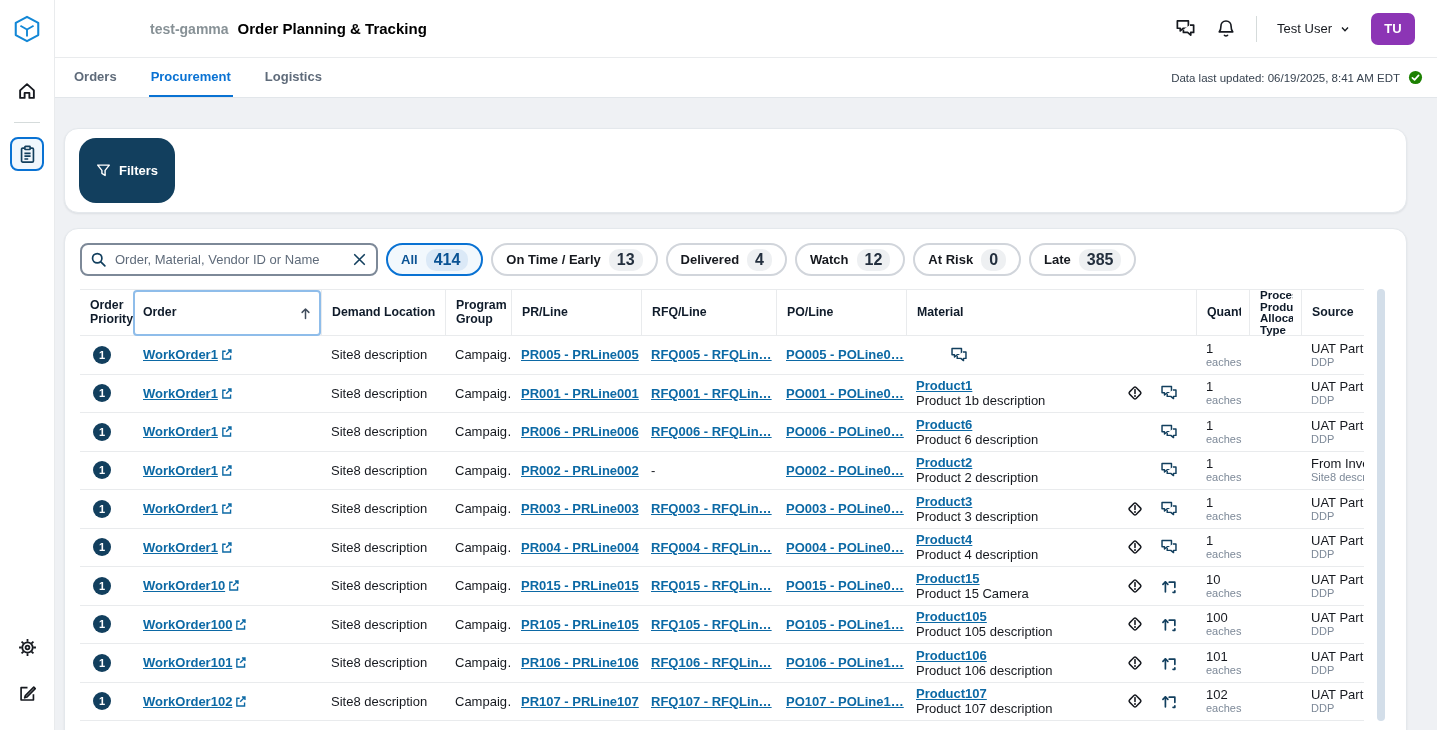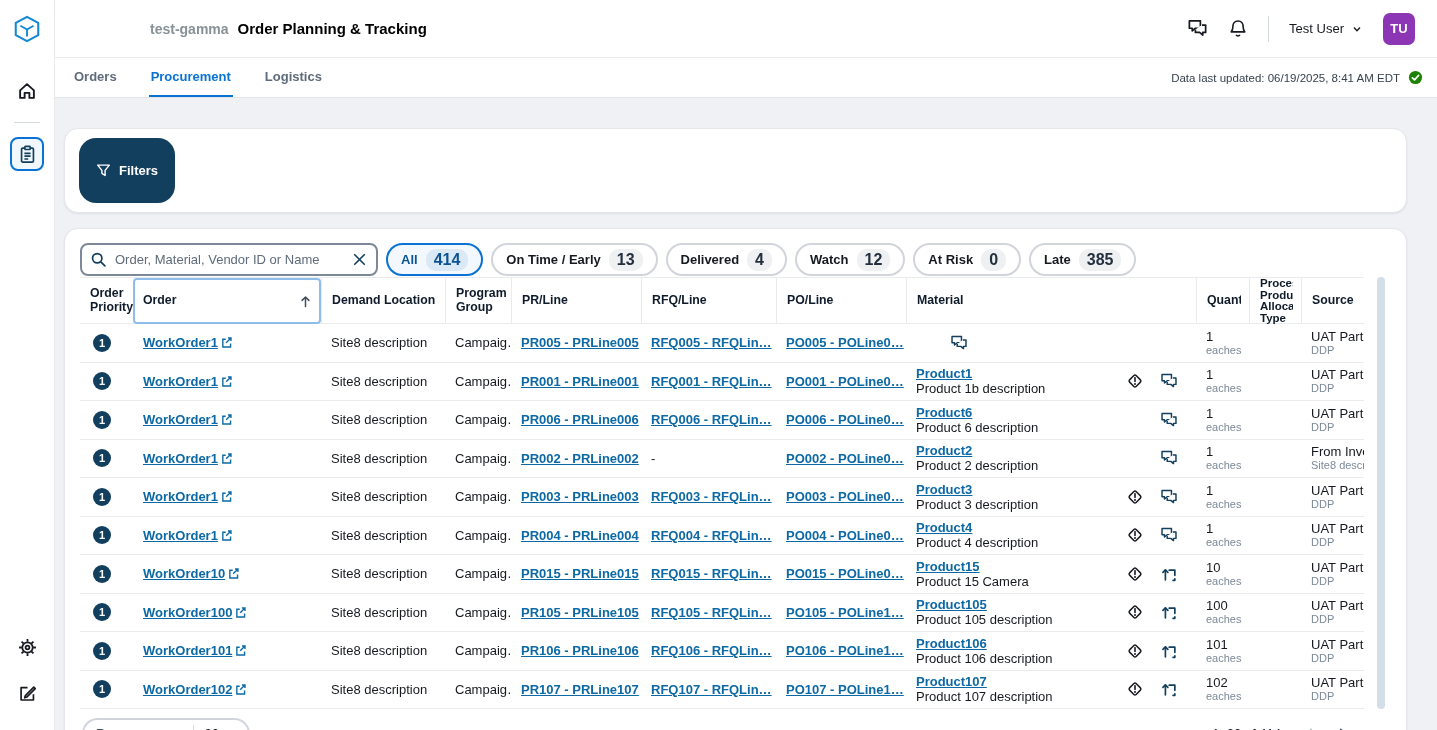--- a/index.html
+++ b/index.html
@@ -23,21 +23,21 @@
 
   
   .tophdr{margin-left:55px;height:58px;background:#fff;display:flex;align-items:center;border-bottom:1px solid var(--border);}
   .hdr-title{display:flex;align-items:baseline;gap:9px;padding-left:95px;}
   .hdr-env{color:#879196;font-weight:bold;font-size:14px;}
   .hdr-app{font-weight:bold;font-size:15px;color:#000;}
   .hdr-right{margin-left:auto;display:flex;align-items:center;gap:20px;padding-right:22px;}
   .hdr-icon{cursor:pointer;display:flex;align-items:center;}
   .hdr-sep{width:1px;height:26px;background:#d5dbdb;}
   .hdr-user{display:flex;align-items:center;gap:7px;font-size:13px;color:var(--text);cursor:pointer;}
-  .avatar{width:32px;height:32px;border-radius:7px;background:var(--avatar);color:#fff;font-weight:bold;font-size:13px;display:flex;align-items:center;justify-content:center;cursor:pointer;}
+  .avatar{width:44px;height:32px;border-radius:7px;background:var(--avatar);color:#fff;font-weight:bold;font-size:13px;display:flex;align-items:center;justify-content:center;cursor:pointer;}
 
   
   .navrow{margin-left:55px;height:40px;background:#fff;border-bottom:1px solid #e2e6ea;display:flex;align-items:stretch;}
   .tabs{display:flex;gap:30px;padding-left:17px;}
   .tab{display:flex;align-items:center;font-size:13px;font-weight:bold;color:var(--gray);cursor:pointer;border-bottom:2px solid transparent;padding:0 2px;}
   .tab.active{color:var(--accent);border-bottom-color:var(--accent);}
   .nav-right{margin-left:auto;display:flex;align-items:center;gap:8px;padding-right:14px;font-size:11.5px;font-weight:normal;color:#37424f;}
 
   
   .content{margin-left:55px;padding:30px 30px 0 9px;}
@@ -53,21 +53,21 @@
   .searchbox input{width:100%;height:33px;border:2px solid #7d8998;border-radius:8px;padding:0 34px 0 33px;font-size:13px;color:var(--text);font-family:inherit;outline:none;background:#fff;}
   .searchbox input::placeholder{color:#5f6b7a;opacity:1;}
   .search-ic{position:absolute;left:10px;top:8px;}
   .clear-ic{position:absolute;right:10px;top:8px;cursor:pointer;}
   .pill{display:inline-flex;align-items:center;gap:8px;height:33px;border:2px solid var(--pillborder);background:#fff;border-radius:17px;padding:0 13px;font-size:13px;font-weight:bold;color:var(--text);cursor:pointer;white-space:nowrap;}
   .pill .cnt{background:#eef0f2;border-radius:10px;padding:2px 8px;font-size:16px;font-weight:bold;color:#232f3e;}
   .pill.active{border-color:var(--accent);background:#f2f8fd;color:#0b5394;}
   .pill.active .cnt{background:#dbe9f7;color:#0b5394;}
 
   
-  .tbl-wrap{position:relative;margin-top:1px;}
+  .tbl-wrap{position:relative;margin-top:13px;}
   .tbl-clip{width:1284px;overflow:hidden;}
   .tbl-inner{width:1350px;}
   .thead,.tr{display:grid;grid-template-columns:53px 188px 124px 66px 130px 135px 130px 290px 53px 52px 129px;}
   .thead{border-top:1px solid var(--border);border-bottom:1px solid var(--border);height:47px;}
   .th{font-size:12.3px;font-weight:bold;color:#0f1b2a;display:flex;align-items:center;padding:0 8px 0 10px;border-left:1px solid var(--border);line-height:1.1;}
   .th:first-child{border-left:none;}
   .th.sorted{box-shadow:inset 0 0 0 2px #8fbdea;border-radius:4px;border-left:none;justify-content:space-between;}
   .th-clip{white-space:nowrap;overflow:hidden;}
   .th-wrap4{font-size:11.5px;line-height:11.5px;max-height:46px;overflow:hidden;}
   .tr{height:38.5px;border-bottom:1px solid var(--border);align-items:center;}

